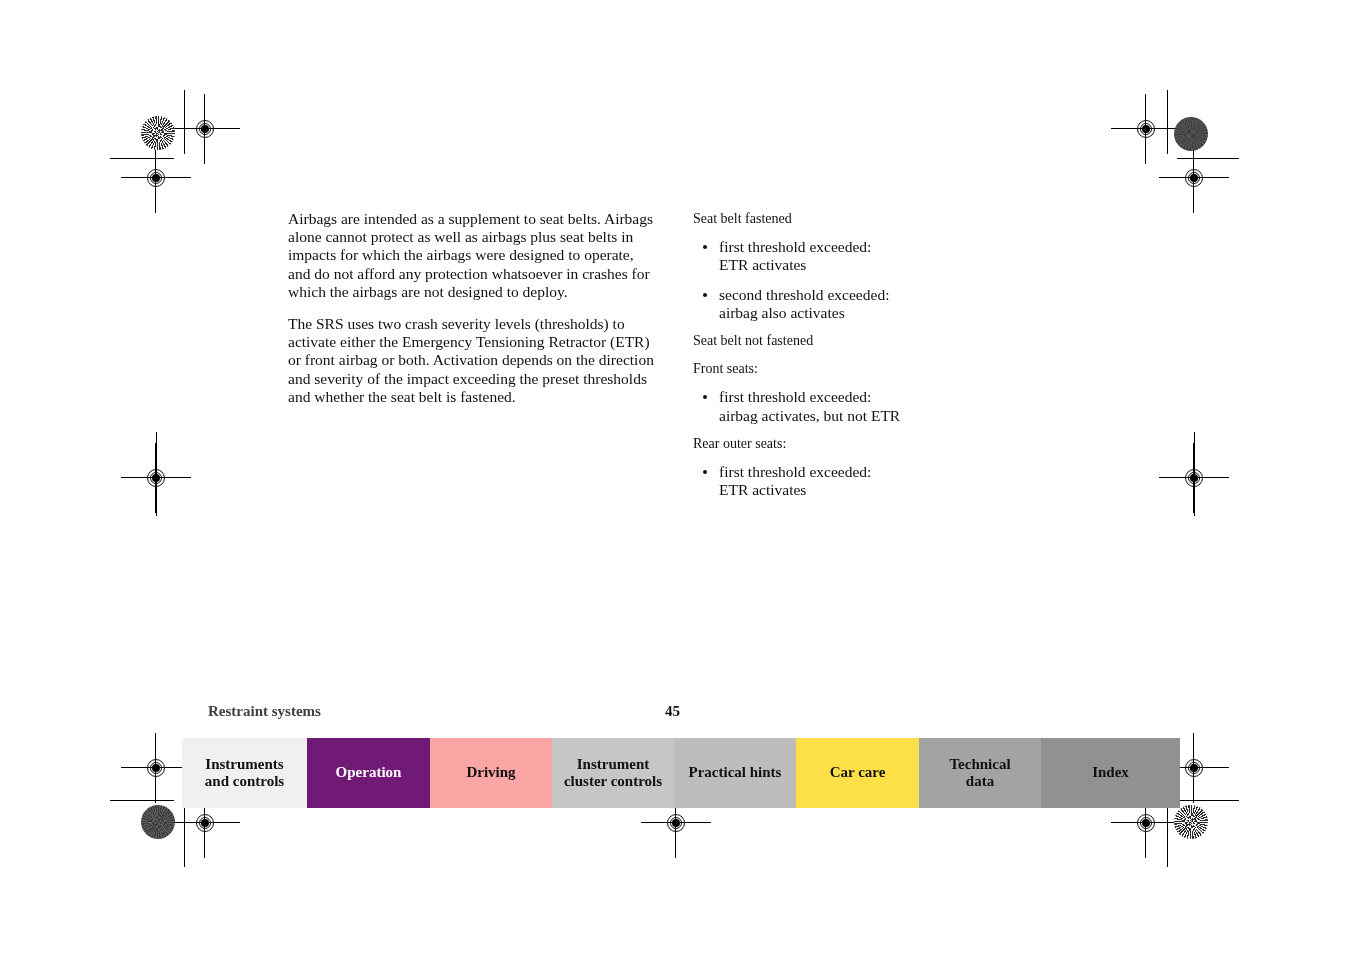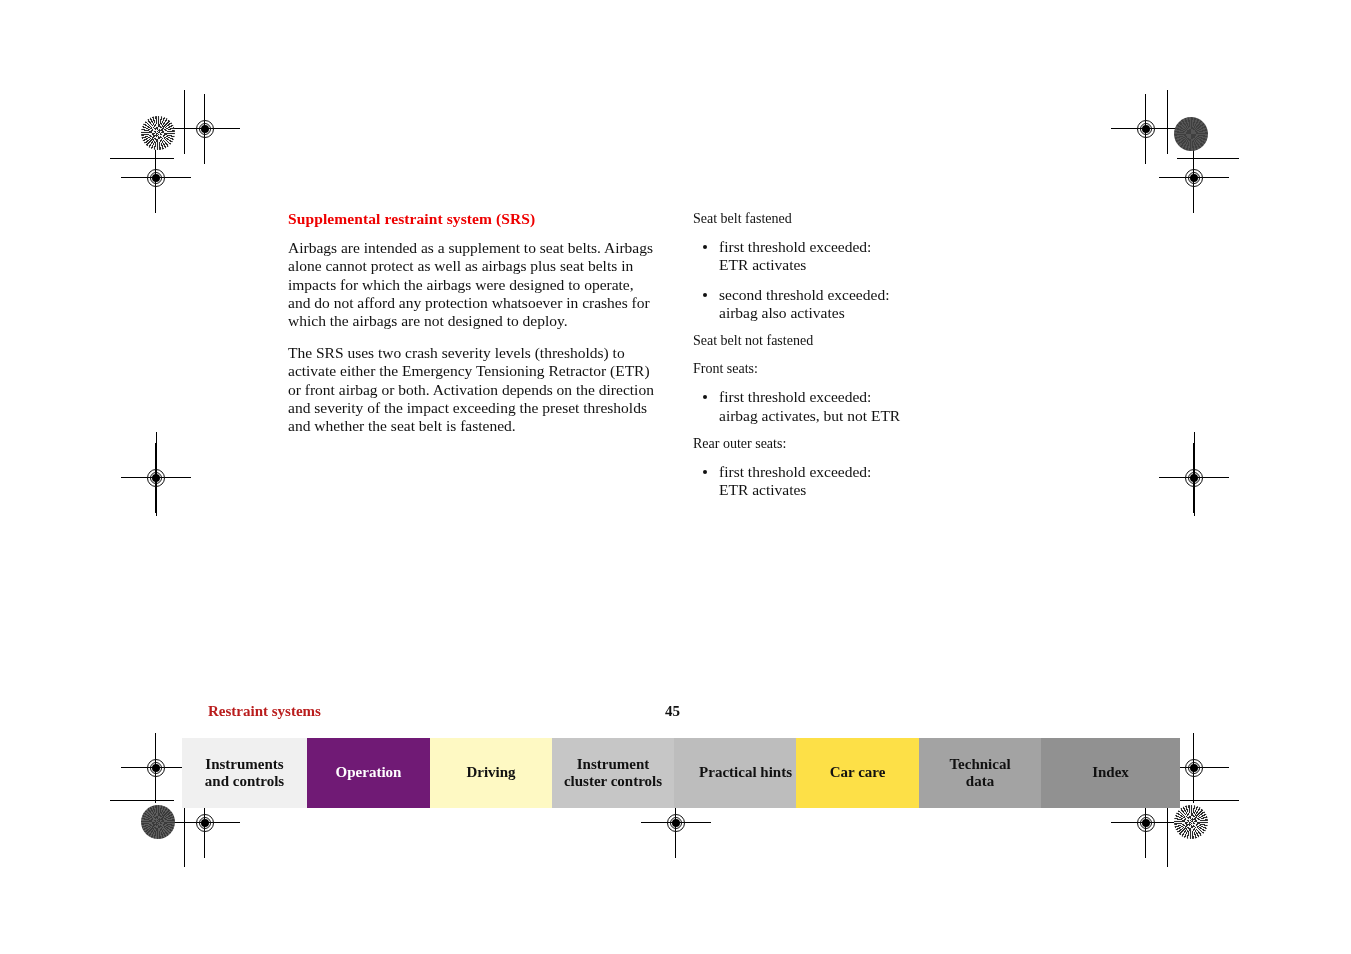--- a/index.html
+++ b/index.html
@@ -277,21 +277,20 @@
       <div class="hair-v"></div>
     <div class="ring-outer"></div>
       <div class="ring-inner"></div>
       <div class="dot"></div>
   </div>
   <div class="star-target" style="left:1174px; top:805px;"></div>
 
   <div class="content">
 
     <div class="col col-left">
-      <h2 class="section-title" style="color: rgb(238, 0, 0);">Supplemental restraint system (SRS)</h2>
       <p class="body-para">Airbags are intended as a supplement to seat belts. Airbags alone cannot protect as well as airbags plus seat belts in impacts for which the airbags were designed to operate, and do not afford any protection whatsoever in crashes for which the airbags are not designed to deploy.</p>
       <p class="body-para">The SRS uses two crash severity levels (thresholds) to activate either the Emergency Tensioning Retractor (ETR) or front airbag or both. Activation depends on the direction and severity of the impact exceeding the preset thresholds and whether the seat belt is fastened.</p>
     </div>
 
     <div class="col col-right">
 
       <p class="lead-line">Seat belt fastened</p>
 
       <ul class="bullets gap-after">
         <li>
@@ -324,38 +323,38 @@
         <li>
           <span class="bullet-dot"></span>
           <span>first threshold exceeded:</span>
           <span class="bullet-line2">ETR activates</span>
         </li>
       </ul>
 
     </div>
 
     <div class="footer-line">
-      <span class="footer-chapter" style="color: #b91c1c;">Restraint systems</span>
+      <span class="footer-chapter" style="color: #404040;">Restraint systems</span>
       <span class="footer-pageno">45</span>
     </div>
 
     <div class="tabbar">
       <div class="tab" style="width: 125px; flex: 0 0 125px; background: rgb(240, 240, 240);">
         <span><span>Instruments</span><br><span>and controls</span></span>
       </div>
       <div class="tab active" style="width: 123px; flex: 0 0 123px; background: #701a75;">
         <span>Operation</span>
       </div>
-      <div class="tab" style="width: 122px; flex: 0 0 122px; background: #fef9c3;">
+      <div class="tab" style="width: 122px; flex: 0 0 122px; background: #fca5a5;">
         <span>Driving</span>
       </div>
       <div class="tab" style="width: 122px; flex: 0 0 122px; background: rgb(198, 198, 198);">
         <span><span>Instrument</span><br><span>cluster controls</span></span>
       </div>
-      <div class="tab" style="width: 122px; flex: 0 0 122px; background: rgb(189, 189, 189); justify-content: flex-end;">
+      <div class="tab" style="width: 122px; flex: 0 0 122px; background: rgb(189, 189, 189);">
         <span>Practical hints</span>
       </div>
       <div class="tab" style="width: 123px; flex: 0 0 123px; background: #fde047;">
         <span>Car care</span>
       </div>
       <div class="tab" style="width: 122px; flex: 0 0 122px; background: rgb(163, 163, 163);">
         <span><span>Technical</span><br><span>data</span></span>
       </div>
       <div class="tab" style="width: 139px; flex: 0 0 139px; background: rgb(145, 145, 145);">
         <span>Index</span>

